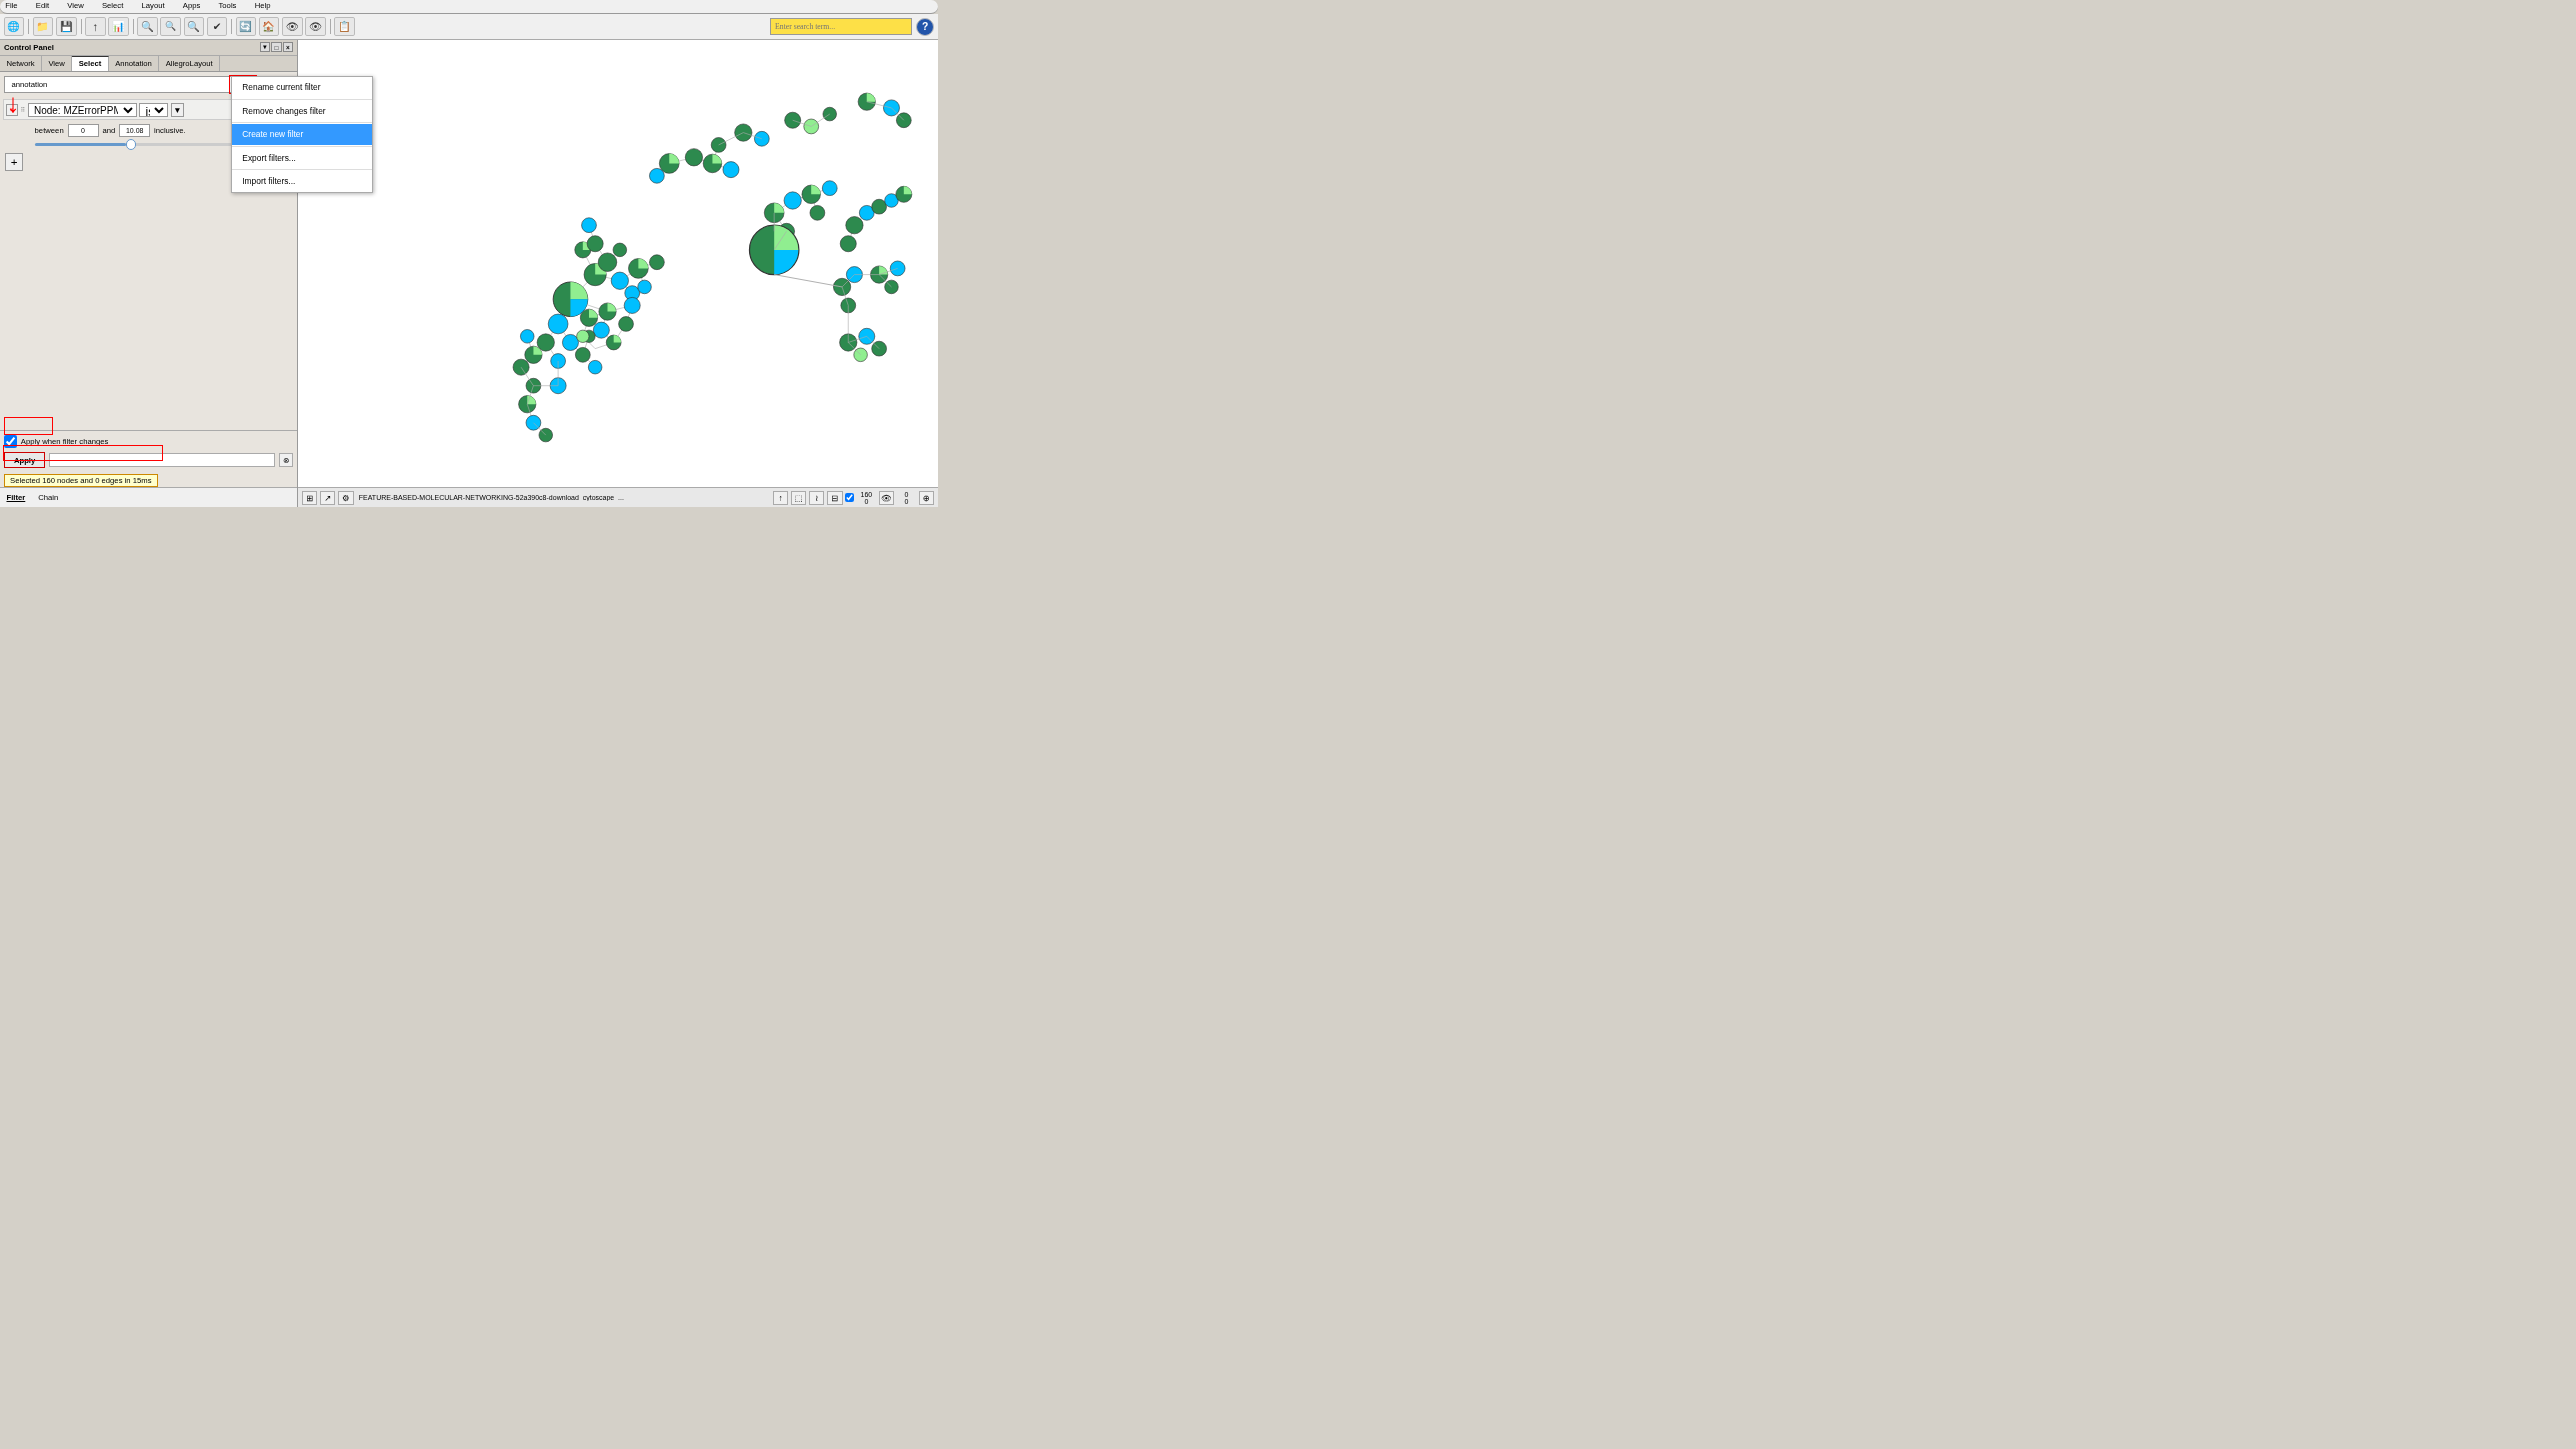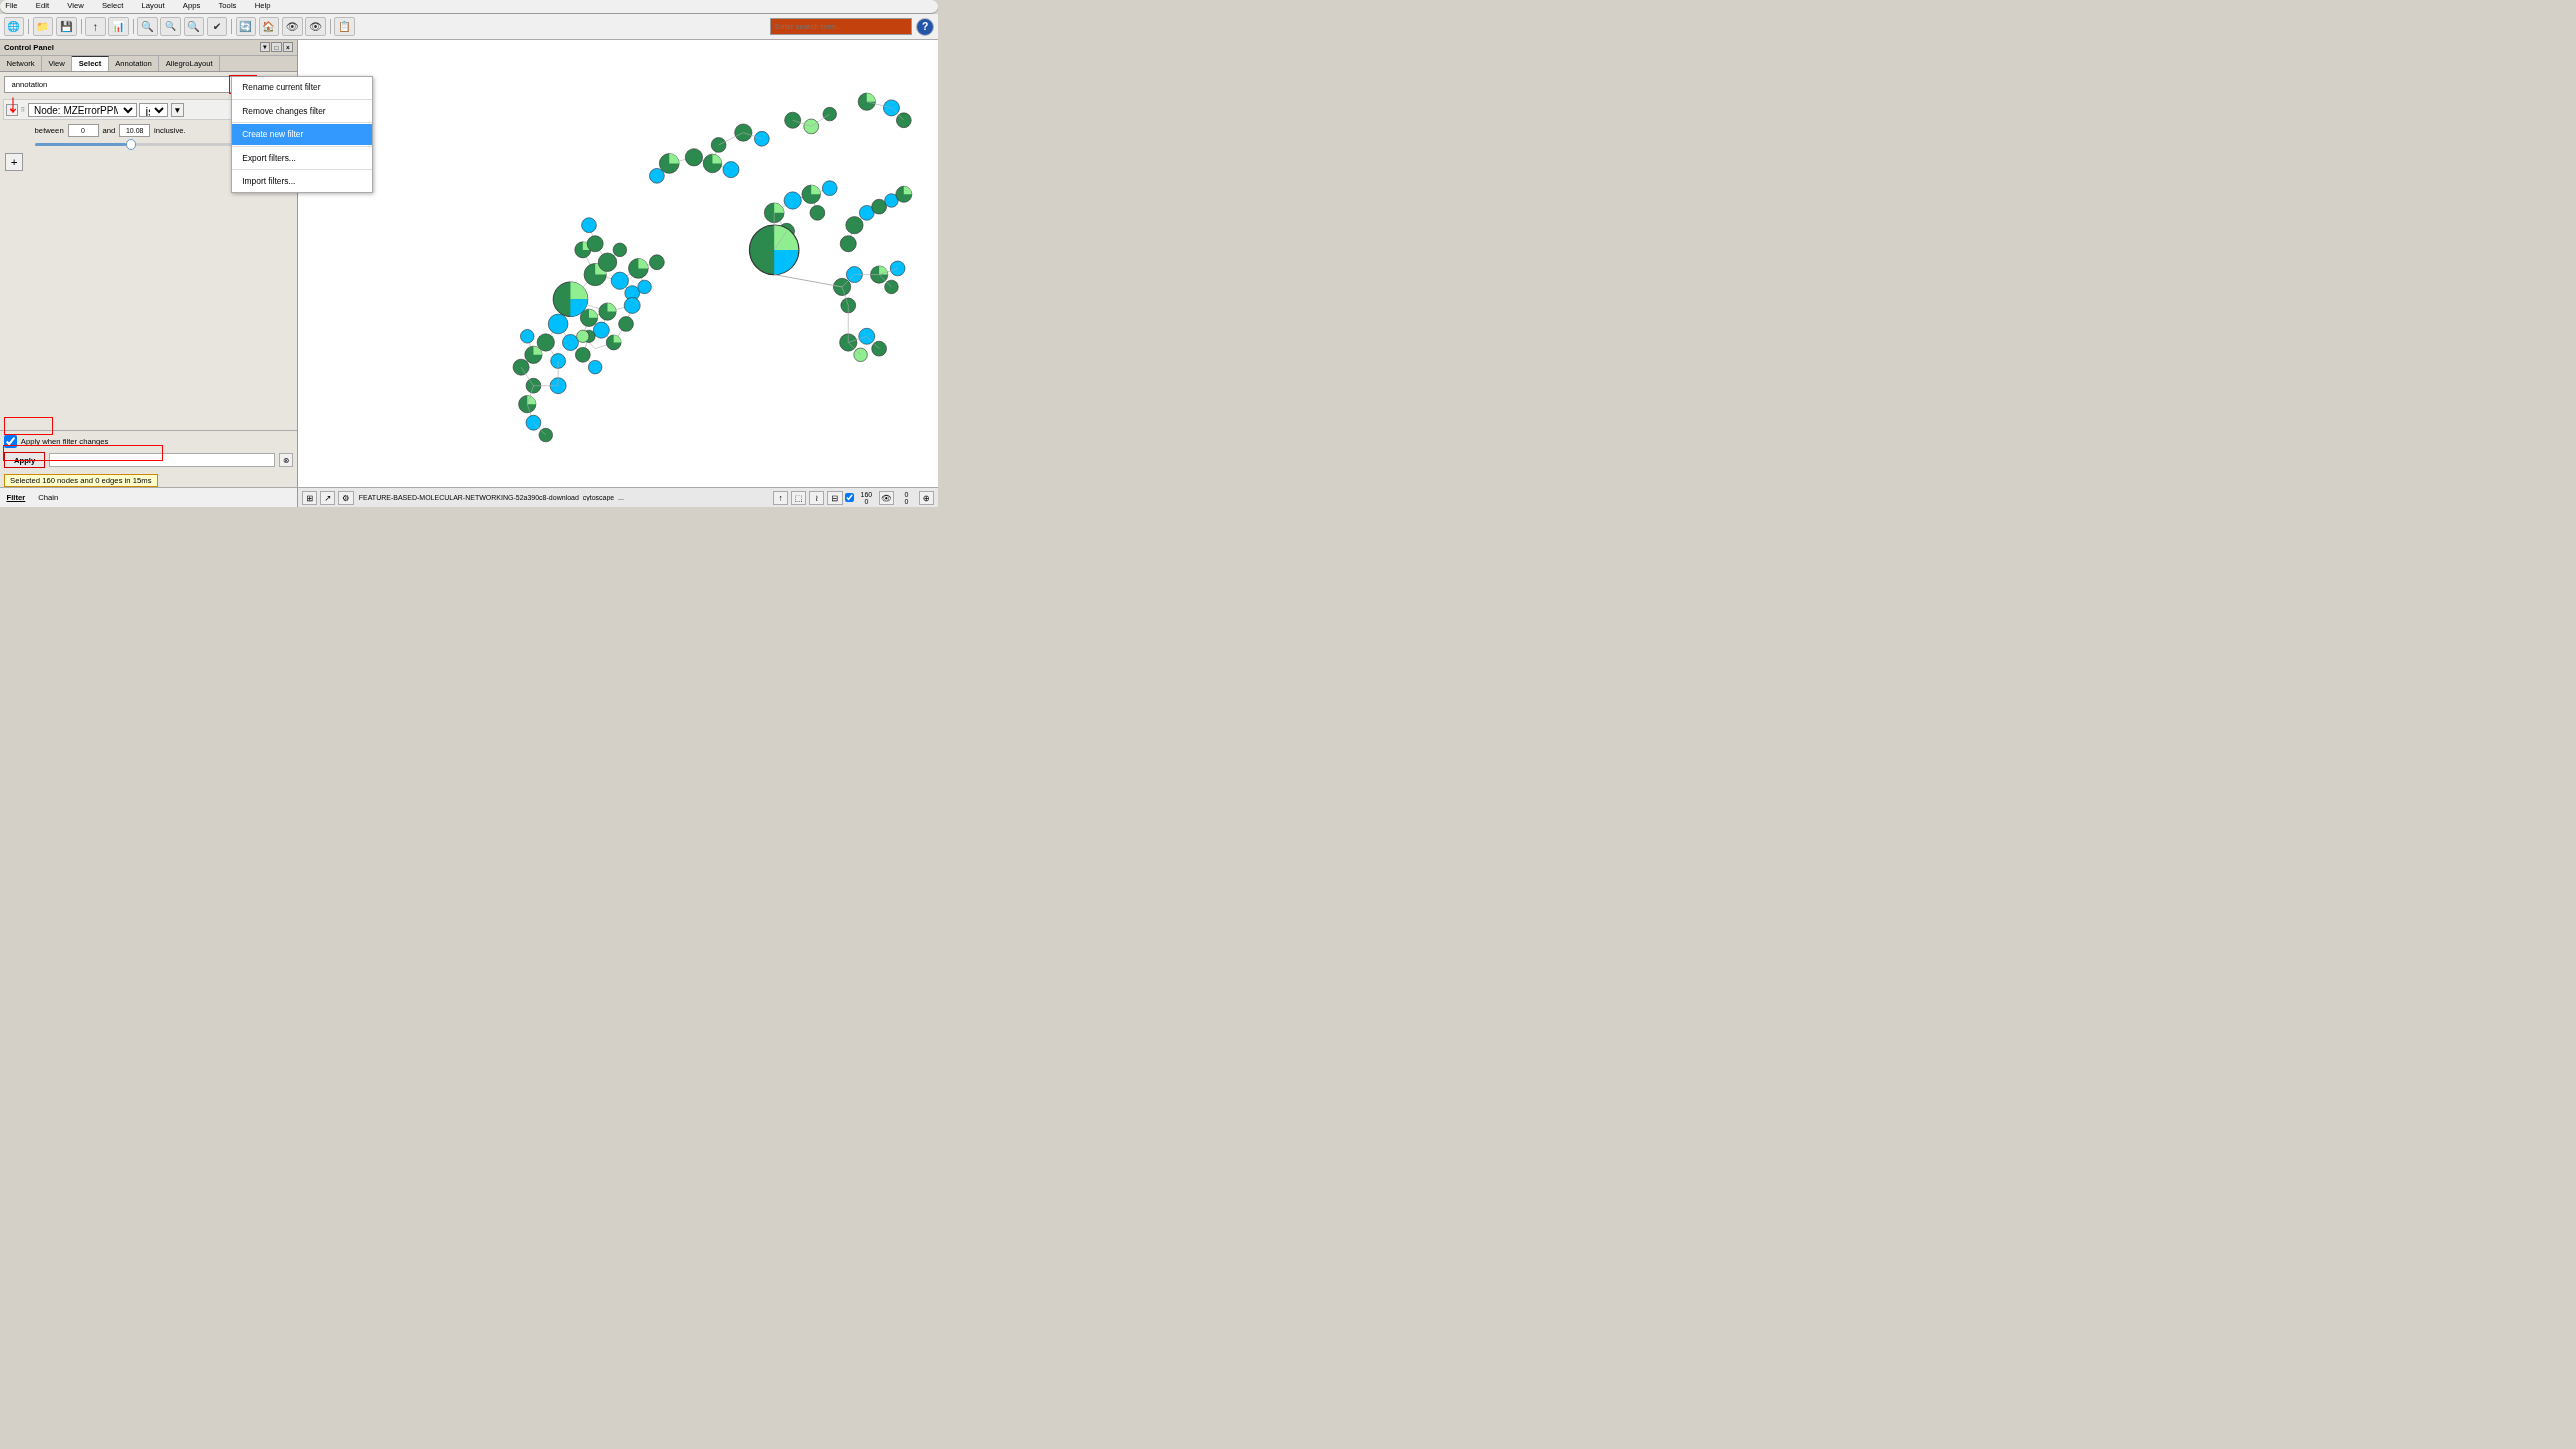--- a/index.html
+++ b/index.html
@@ -64,21 +64,22 @@
       display: flex;
       align-items: center;
       gap: 3.9px;
     }
     .toolbar-search input {
       width: 142px;
       height: 16.7px;
       border: 0.6px solid #999;
       padding: 1.3px 3.9px;
       font-size: 7.7px;
-      background: #c2410c;
+      background: #fde047;
+      font-family: Liberation Serif, serif;
     }
 
     
     .main-layout {
       display: flex;
       height: calc(526px - 14px - 26px - 19.3px);
     }
 
     
     .left-panel {

